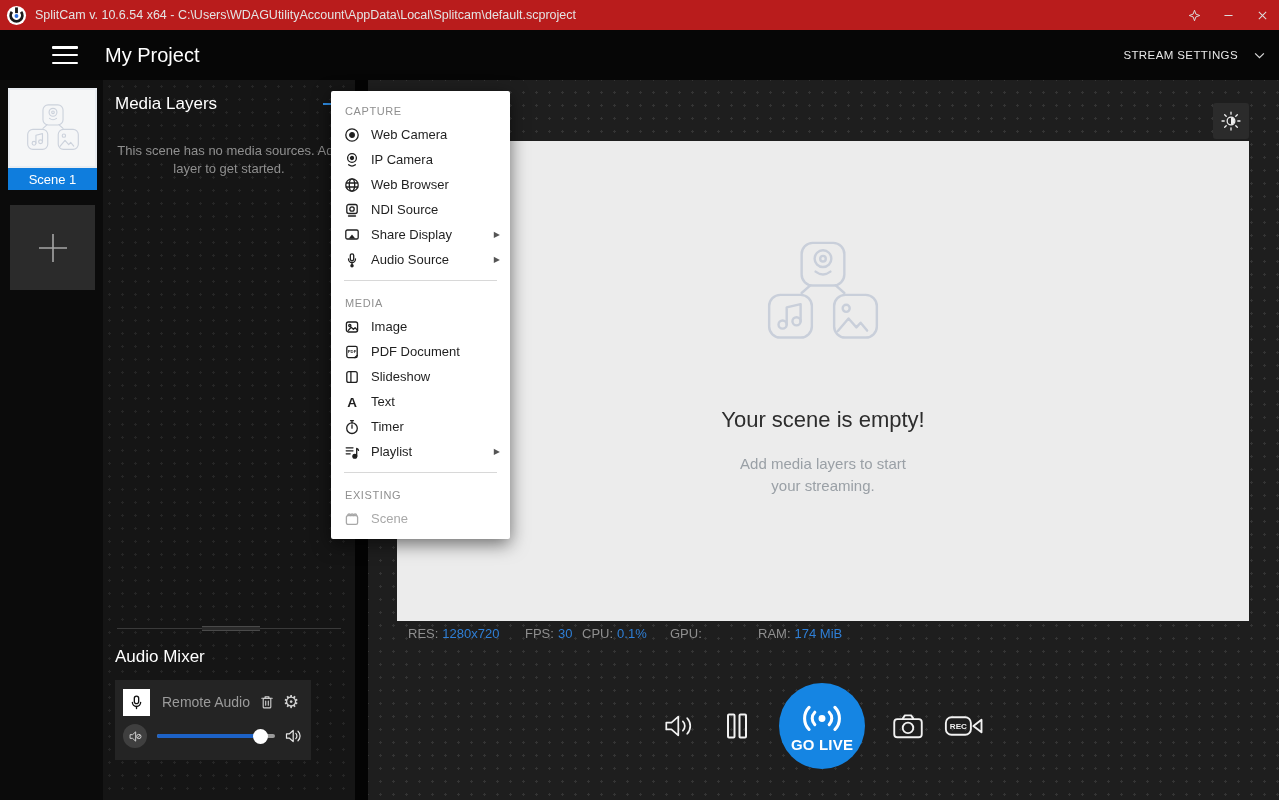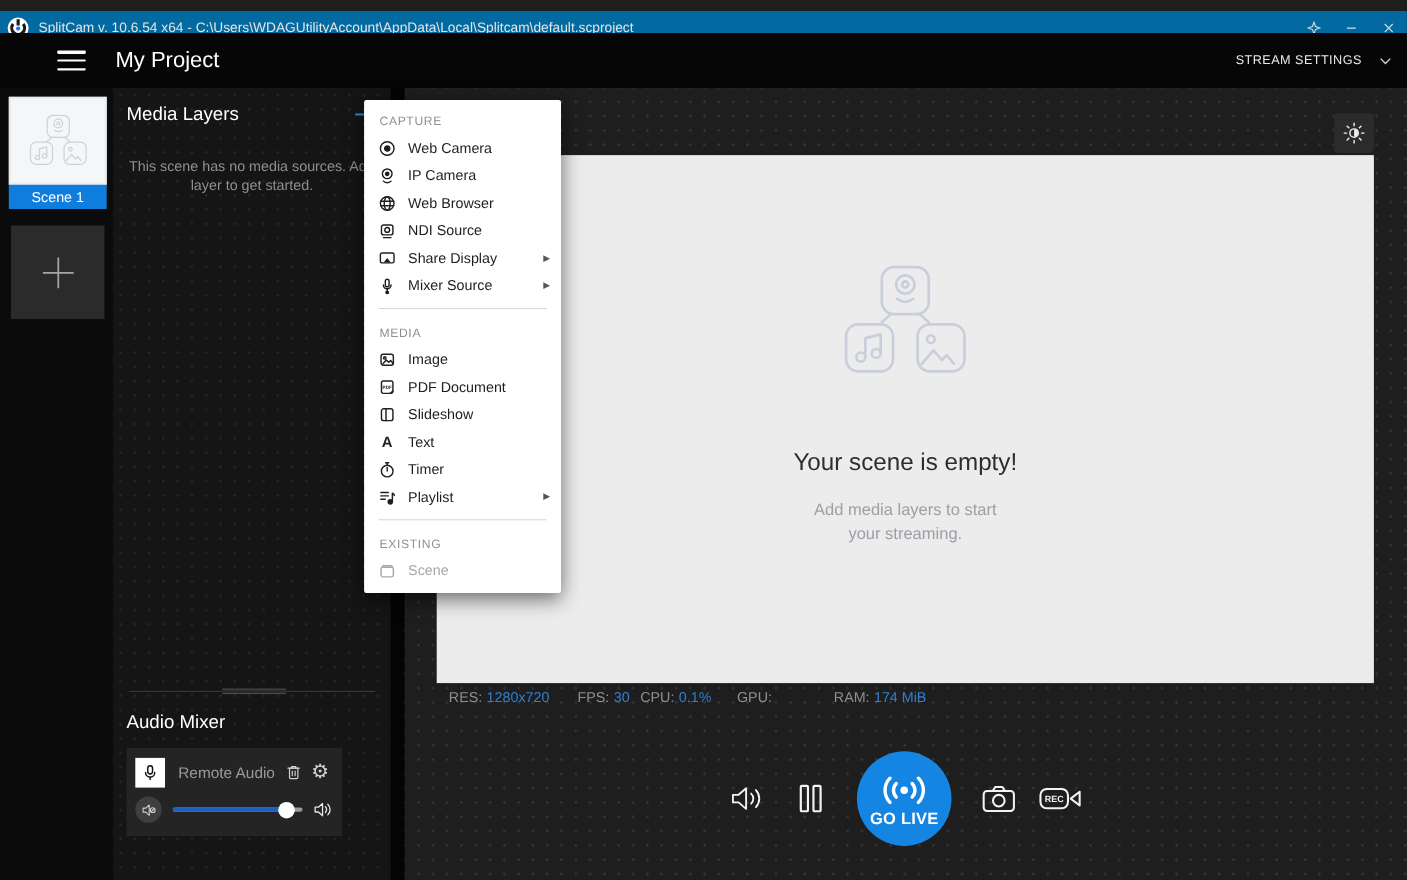--- a/index.html
+++ b/index.html
@@ -1,21 +1,21 @@
 <!DOCTYPE html>
 <html><head>
 <meta charset="utf-8">
 <style>
   * { margin:0; padding:0; box-sizing:border-box; }
   html,body { background:#000; }
   body { font-family:"Liberation Sans", sans-serif; }
   #app { position:relative; width:1279px; height:800px; overflow:hidden; background:#1e1e1e; }
 
   
-  .titlebar { position:absolute; left:0; top:0; width:1279px; height:30px; background:#0369a1; display:flex; align-items:center;margin-top:10px; }
+  .titlebar { position:absolute; left:0; top:0; width:1279px; height:30px; background:#b91c1c; display:flex; align-items:center; }
   .titlebar .logo { width:21px; height:21px; margin-left:6px; }
   .titlebar .title { color:#e4e4e4; font-size:12.5px; margin-left:8px; }
   .win-btns { position:absolute; right:0; top:0; height:30px; display:flex; align-items:center; }
   .win-btn { width:34px; height:30px; display:flex; align-items:center; justify-content:center; color:#dcdcdc; cursor:pointer; }
   .win-btn svg { width:13px; height:13px; }
 
   
   .appbar { position:absolute; left:0; top:30px; width:1279px; height:50px; background:#060606; display:flex; align-items:center;padding-left:36px; }
   .hamburger { width:26px; height:18px; margin-left:16px; display:flex; flex-direction:column; justify-content:space-between; cursor:pointer; }
   .hamburger div { height:2.5px; background:#fff; border-radius:1px; }
@@ -398,21 +398,21 @@
         <span class="mi-icon">
           <svg viewBox="0 0 16 16">
             <g fill="none" stroke="currentColor" stroke-width="1.3" stroke-linecap="round" stroke-linejoin="round">
               <rect x="6.3" y="1.8" width="3.4" height="7" rx="1.7"></rect>
               <path d="M4.5 7 a3.5 3.5 0 0 0 7 0"></path>
               <path d="M8 10.6 V12.4"></path>
               <circle cx="8" cy="13.8" r="1.1" fill="currentColor"></circle>
             </g>
           </svg>
         </span>
-        <span class="mi-label">Mixer Source</span>
+        <span class="mi-label">Audio Source</span>
         <span class="mi-arrow">▶</span>
       </div>
       <div class="menu-divider"></div>
       <div class="menu-header">MEDIA</div>
       <div class="menu-item">
         <span class="mi-icon">
           <svg viewBox="0 0 16 16">
             <g fill="none" stroke="currentColor" stroke-width="1.3" stroke-linecap="round" stroke-linejoin="round">
               <rect x="2.4" y="3" width="11.2" height="10" rx="2"></rect>
               <circle cx="5.8" cy="6.4" r="1.1"></circle>

